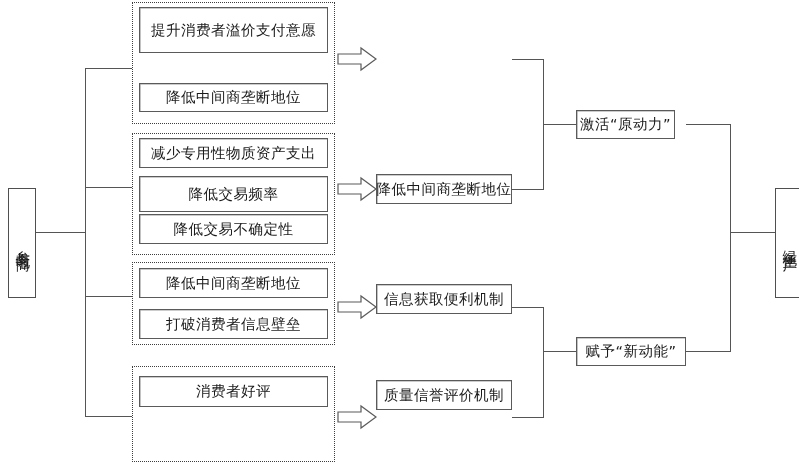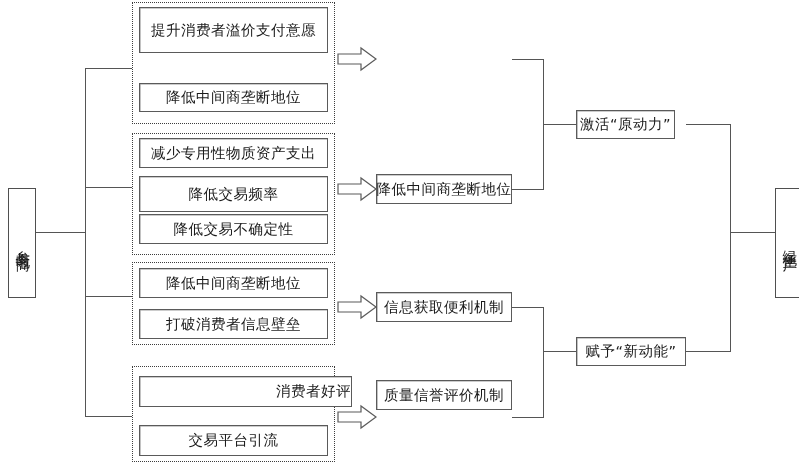--- a/index.html
+++ b/index.html
@@ -126,25 +126,22 @@
 
   <div class="group" style="left:132px; top:262px; width:203px; height:83px;"></div>
   <div class="box shade" style="left:139px; top:268px; width:189px; height:30px;">
     <span>降低中间商垄断地位</span>
   </div>
   <div class="box shade" style="left:139px; top:309px; width:189px; height:30px;">
     <span>打破消费者信息壁垒</span>
   </div>
 
   <div class="group" style="left:132px; top:366px; width:203px; height:96px;"></div>
-  <div class="box shade" style="left:139px; top:376px; width:213px; height:31px;justify-content:flex-end;">
+  <div class="box shade" style="left:139px; top:376px; width:189px; height:31px;">
     <span>消费者好评</span>
-  </div>
-  <div class="box shade" style="left:139px; top:425px; width:189px; height:31px;">
-    <span>交易平台引流</span>
   </div>
 
   <div class="blockarrow" style="left:337px; top:46px;">
     <svg viewBox="0 0 40 26" preserveAspectRatio="none">
       <path d="M1 8 L24 8 L24 2 L39 13 L24 24 L24 18 L1 18 Z" fill="#ffffff" stroke="#5a5a5a" stroke-width="1.2"></path>
     </svg>
   </div>
   <div class="blockarrow" style="left:337px; top:176px;">
     <svg viewBox="0 0 40 26" preserveAspectRatio="none">
       <path d="M1 8 L24 8 L24 2 L39 13 L24 24 L24 18 L1 18 Z" fill="#ffffff" stroke="#5a5a5a" stroke-width="1.2"></path>
@@ -157,21 +154,21 @@
   </div>
   <div class="blockarrow" style="left:337px; top:404px;">
     <svg viewBox="0 0 40 26" preserveAspectRatio="none">
       <path d="M1 8 L24 8 L24 2 L39 13 L24 24 L24 18 L1 18 Z" fill="#ffffff" stroke="#5a5a5a" stroke-width="1.2"></path>
     </svg>
   </div>
 
   <div class="box shade" style="left:376px; top:174px; width:136px; height:30px;">
     <span>降低中间商垄断地位</span>
   </div>
-  <div class="box shade" style="left:376px; top:292px; width:136px; height:30px;align-items:center;">
+  <div class="box shade" style="left:376px; top:284px; width:136px; height:30px;align-items:center;">
     <span>信息获取便利机制</span>
   </div>
   <div class="box shade" style="left:376px; top:380px; width:136px; height:30px;">
     <span>质量信誉评价机制</span>
   </div>
 
   <div class="hline" style="left:512px; top:59px; width:32px;"></div>
   <div class="hline" style="left:512px; top:189px; width:32px;"></div>
   <div class="vline" style="left:543px; top:59px; height:130px;"></div>
   <div class="hline" style="left:543px; top:124px; width:33px;"></div>

